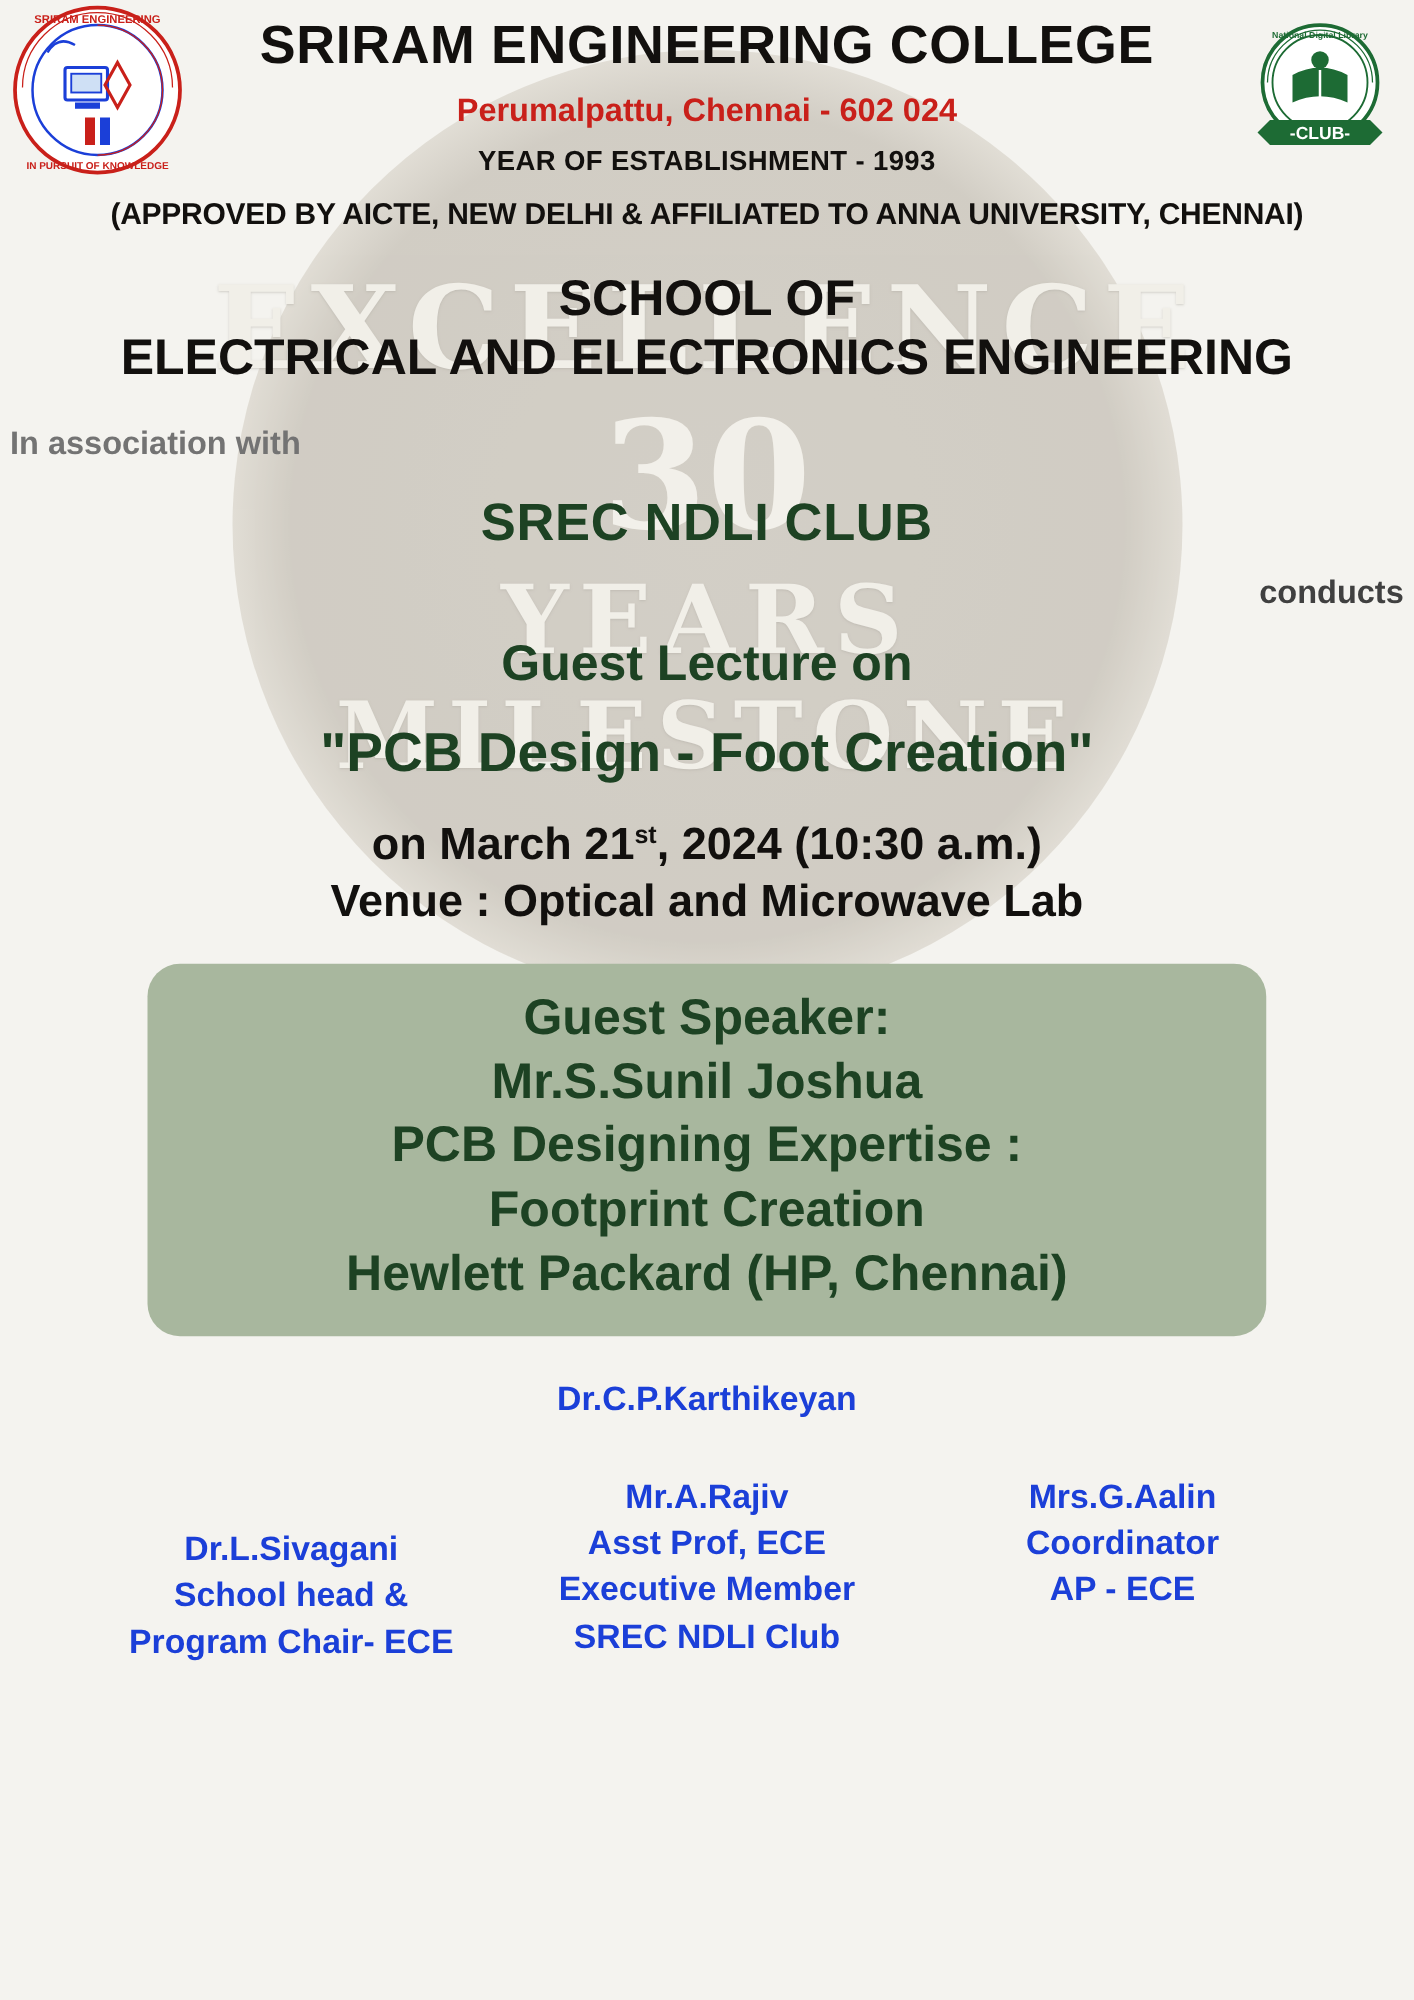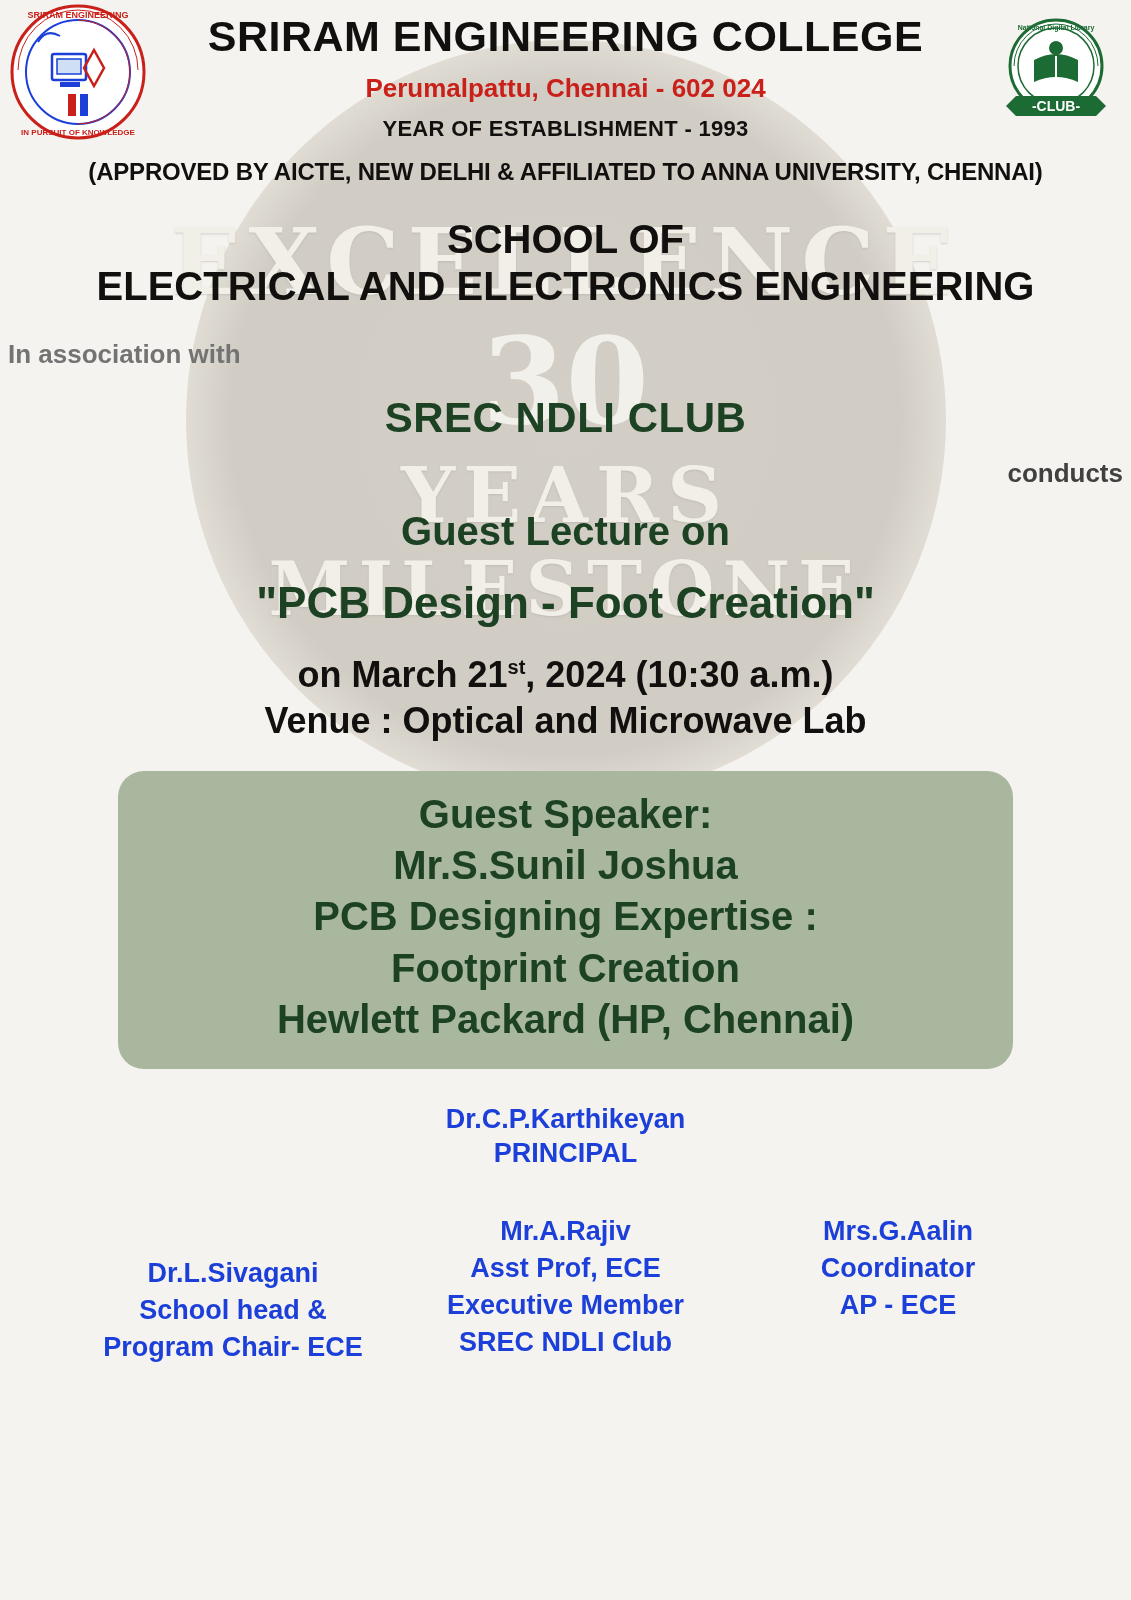--- a/index.html
+++ b/index.html
@@ -266,21 +266,20 @@
   <div class="speaker-box">
     <div>Guest Speaker:</div>
     <div>Mr.S.Sunil Joshua</div>
     <div>PCB Designing Expertise :</div>
     <div>Footprint Creation</div>
     <div>Hewlett Packard (HP, Chennai)</div>
   </div>
 
   <div class="principal">
     <div>Dr.C.P.Karthikeyan</div>
-    <div>PRINCIPAL</div>
   </div>
 
   <div class="sign-row">
     <div class="sign-col left">
       <div>Dr.L.Sivagani</div>
       <div>School head &amp;</div>
       <div>Program Chair- ECE</div>
     </div>
 
     <div class="sign-col center">

